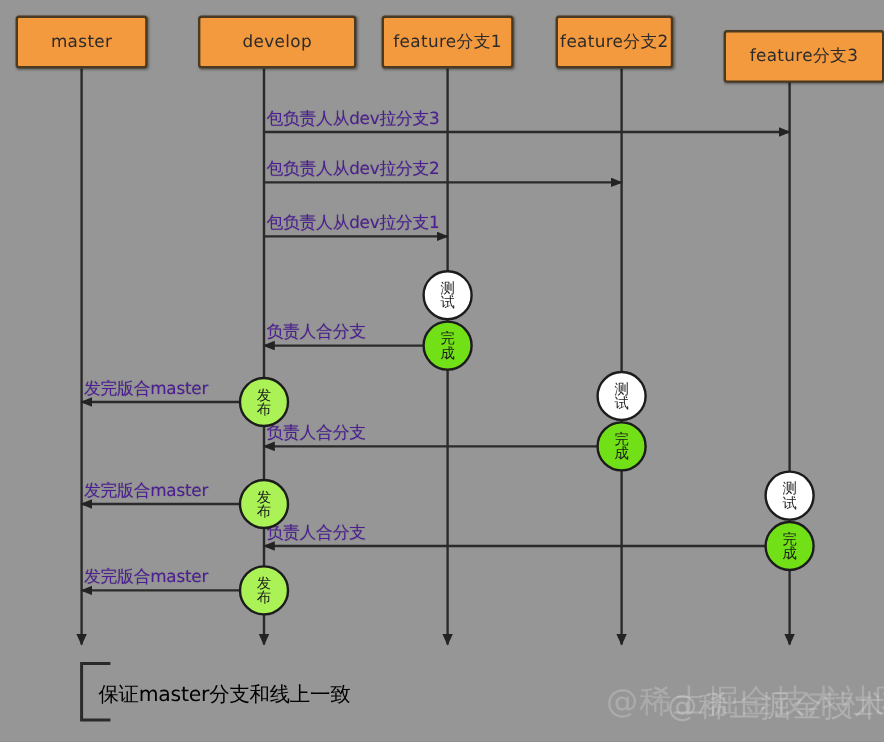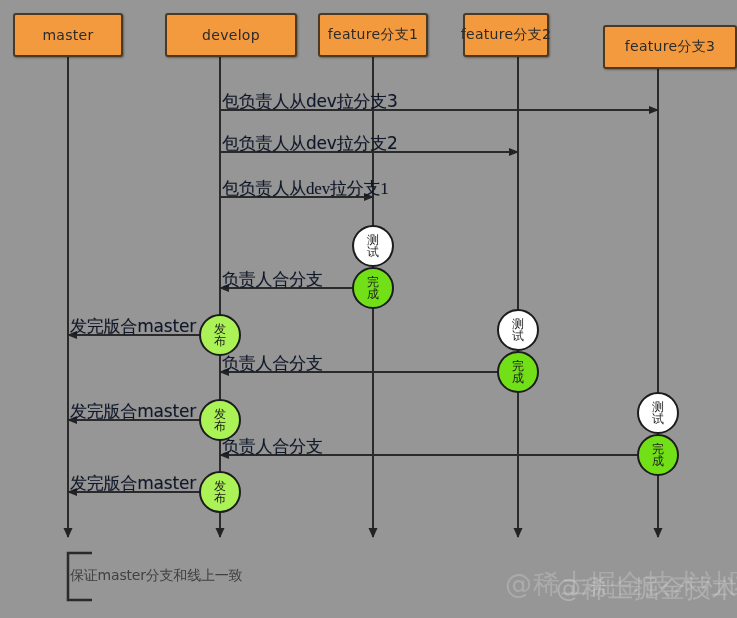--- a/index.html
+++ b/index.html
@@ -37,22 +37,22 @@
     box-shadow: 1px 1px 2px rgba(0,0,0,0.35);
   }
   .actor-label {
     font-size: 14px;
     color: #2b2b2b;
     white-space: nowrap;
     letter-spacing: 0.3px;
   }
   .msg-label {
     position: absolute;
-    font-size: 17px;
-    color: #0f172a;
+    font-size: 14px;
+    color: #4c1d95;
     white-space: nowrap;
     letter-spacing: -0.2px;
     text-shadow: 0 0 1px rgba(0,0,0,0.25);
   }
   .node-circle {
     position: absolute;
     box-sizing: border-box;
     border-radius: 50%;
     border: 2px solid #1c1c1c;
     display: flex;
@@ -71,24 +71,25 @@
     background: #AAF255;
   }
   .node-circle span {
     font-size: 12px;
     color: #1c1c1c;
     display: block;
     text-align: center;
   }
   .note-text {
     position: absolute;
-    font-size: 14px;
-    color: #404040;
+    font-size: 17px;
+    color: #000000;
     white-space: nowrap;
     letter-spacing: -0.2px;
+    margin-left: 12px;
   }
   .watermark {
     position: absolute;
     white-space: nowrap;
     font-size: 25px;
     color: rgba(235,235,235,0.30);
     letter-spacing: 1px;
     pointer-events: none;
   }
   .watermark.back {
@@ -139,32 +140,32 @@
   <div id="actors-layer">
       <div class="actor-box" style="left: 13px; top: 13px; width: 110px; height: 44px;">
         <span class="actor-label">master</span>
       </div>
       <div class="actor-box" style="left: 165px; top: 13px; width: 132px; height: 44px;">
         <span class="actor-label">develop</span>
       </div>
       <div class="actor-box" style="left: 318px; top: 13px; width: 110px; height: 44px; justify-content: center;">
         <span class="actor-label">feature分支1</span>
       </div>
-      <div class="actor-box" style="left: 463px; top: 13px; width: 86px; height: 44px;">
+      <div class="actor-box" style="left: 463px; top: 13px; width: 98px; height: 44px;">
         <span class="actor-label">feature分支2</span>
       </div>
       <div class="actor-box" style="left: 603px; top: 25px; width: 134px; height: 44px;">
         <span class="actor-label">feature分支3</span>
       </div>
     </div>
 
   <div id="labels-layer">
       <div class="msg-label" style="top: 90px; left: 222px;">包负责人从dev拉分支3</div>
       <div class="msg-label" style="top: 132px; left: 222px; text-align: right;">包负责人从dev拉分支2</div>
-      <div class="msg-label" style="top: 177px; left: 222px; font-family: Liberation Serif, serif;">包负责人从dev拉分支1</div>
+      <div class="msg-label" style="top: 177px; left: 222px;">包负责人从dev拉分支1</div>
       <div class="msg-label" style="top: 268px; left: 222px;">负责人合分支</div>
       <div class="msg-label" style="top: 315px; left: 70px;">发完版合master</div>
       <div class="msg-label" style="top: 352px; left: 222px;">负责人合分支</div>
       <div class="msg-label" style="top: 400px; left: 70px;">发完版合master</div>
       <div class="msg-label" style="top: 435px; left: 222px;">负责人合分支</div>
       <div class="msg-label" style="top: 472px; left: 70px;">发完版合master</div>
     </div>
 
   <div id="nodes-layer">
       <div class="node-circle test" style="left: 352px; top: 225px; width: 42px; height: 42px;">

